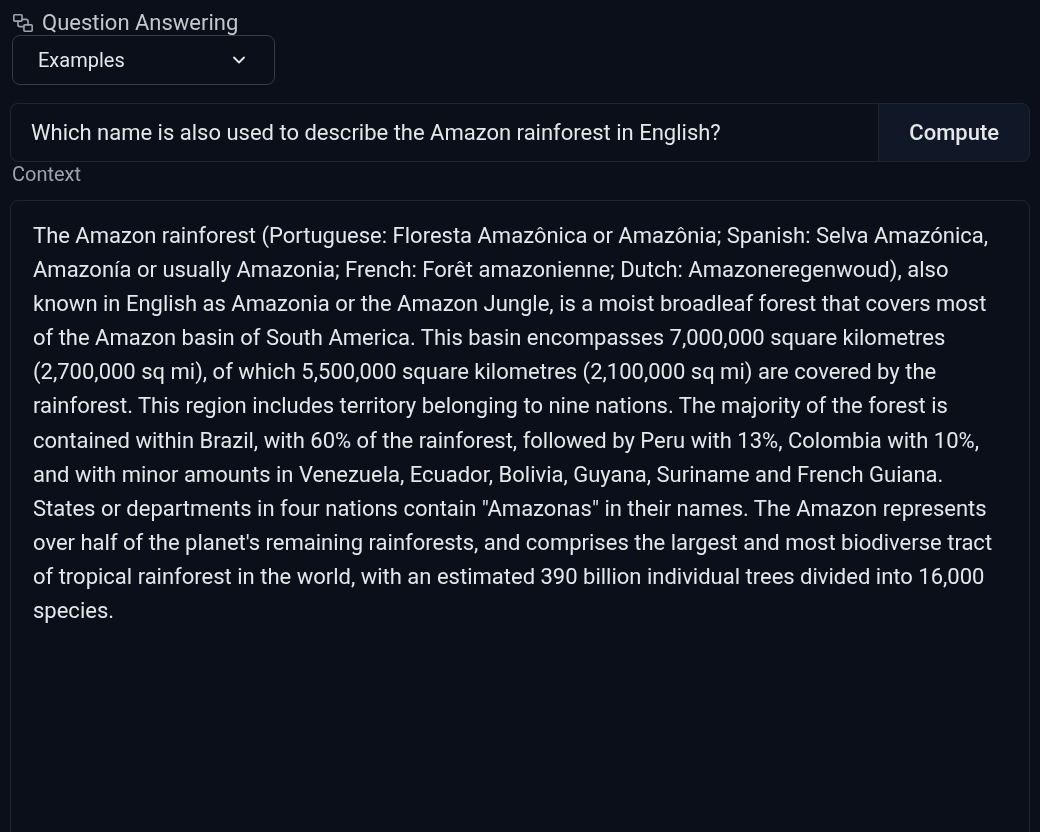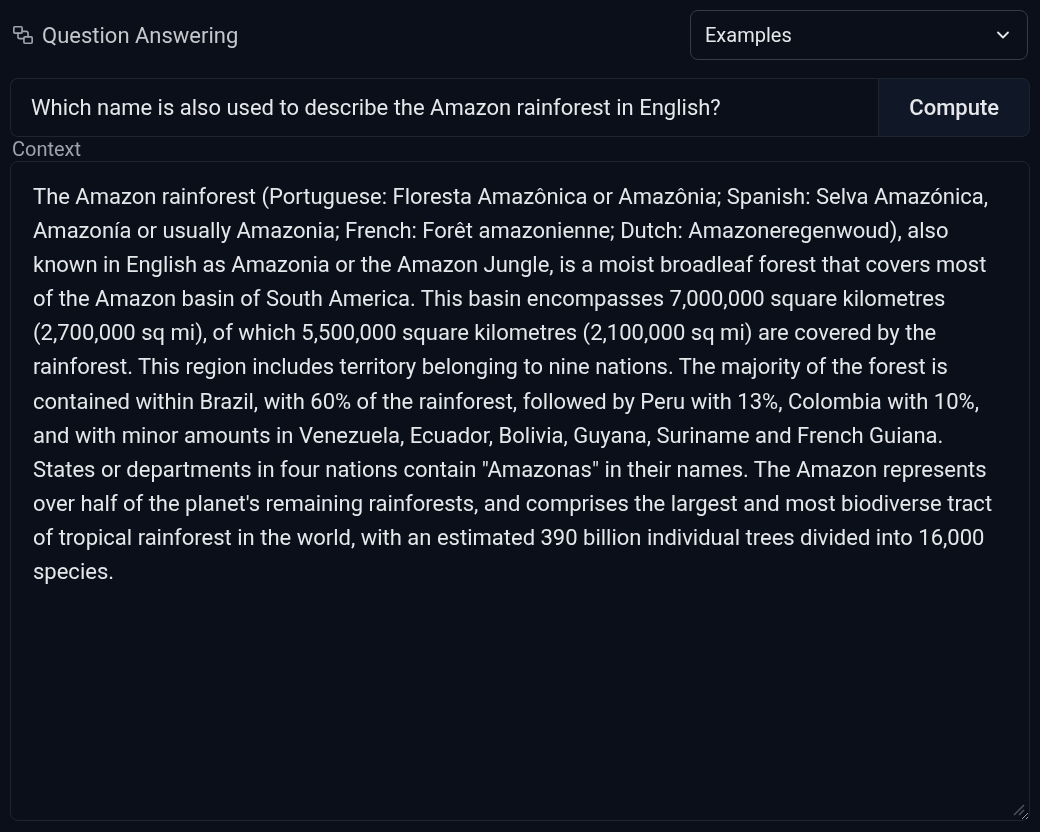--- a/index.html
+++ b/index.html
@@ -14,20 +14,21 @@
       height: 832px;
       overflow: hidden;
       color: #e5e7eb;
       padding: 10px;
     }
     .header-row {
       display: flex;
       justify-content: space-between;
       margin-bottom: 18px;
       padding: 0 2px;
+      flex-direction: column;
     }
     .title-group {
       display: flex;
       align-items: center;
       gap: 8px;
     }
     .qa-icon {
       color: #9ca3af;
       display: inline-flex;
       align-items: center;
@@ -37,26 +38,25 @@
       font-weight: 400;
       color: #c5c7cd;
     }
     .examples-dropdown {
       display: flex;
       align-items: center;
       justify-content: space-between;
       background-color: #0b0f19;
       border: 1px solid #363b45;
       border-radius: 8px;
-      padding: 12px 14px;
-      width: 338px;
+      padding: 12px 25px;
+      width: 263px;
       cursor: pointer;
       font-size: 20px;
       color: #e5e7eb;
-      margin-left: 46px;
     }
     .chevron {
       color: #e5e7eb;
       display: inline-flex;
     }
     .input-row {
       display: flex;
       gap: 0;
     }
     .question-input {
@@ -78,20 +78,21 @@
       padding: 11px 30px;
       font-size: 22px;
       font-weight: 500;
       color: #e5e7eb;
       cursor: pointer;
       font-family: inherit;
     }
     .context-label {
       font-size: 20px;
       color: #9ca3af;
+      margin-bottom: 14px;
       padding-left: 2px;
     }
     .context-area {
       position: relative;
       background-color: #0b0f19;
       border: 1px solid #1f2431;
       border-radius: 8px;
       padding: 18px 22px;
       font-size: 22px;
       line-height: 1.55;

